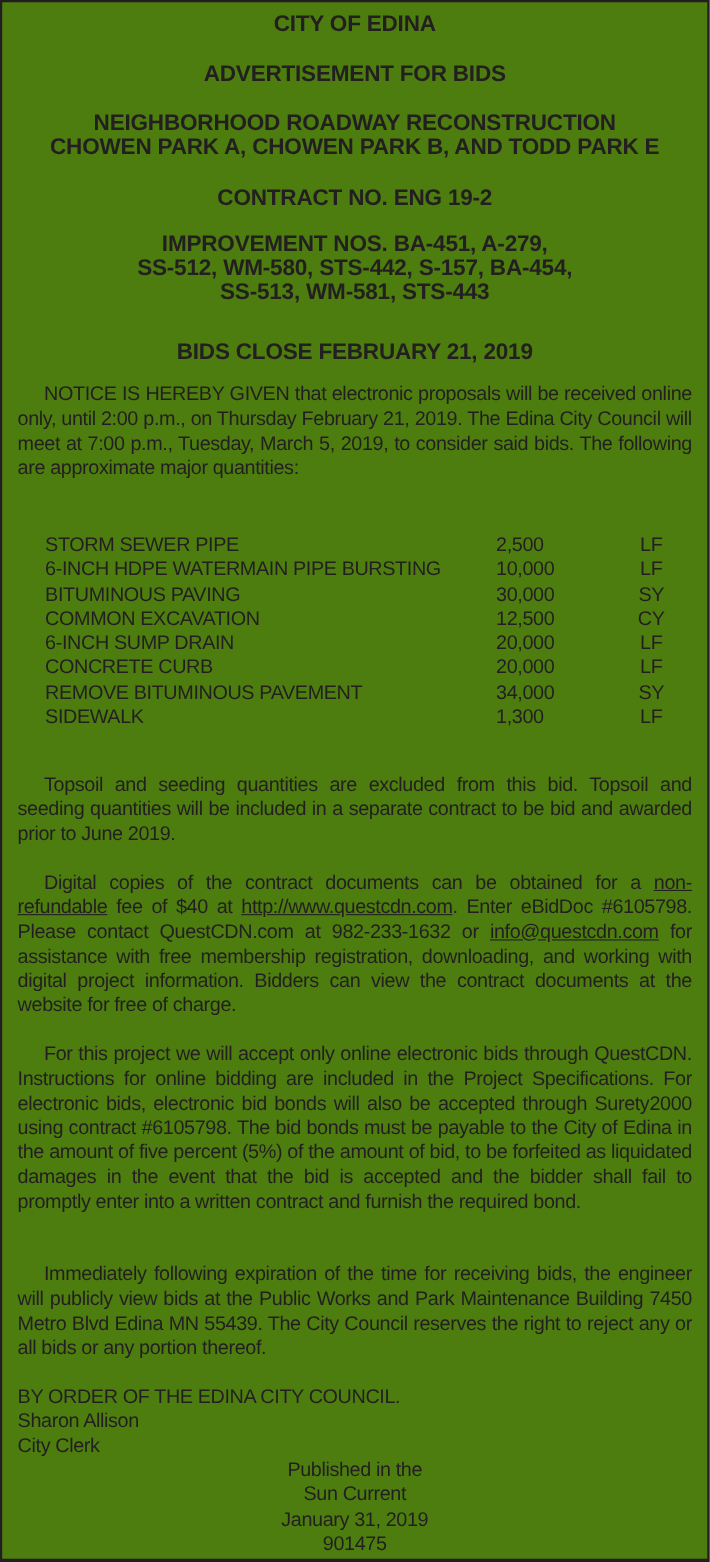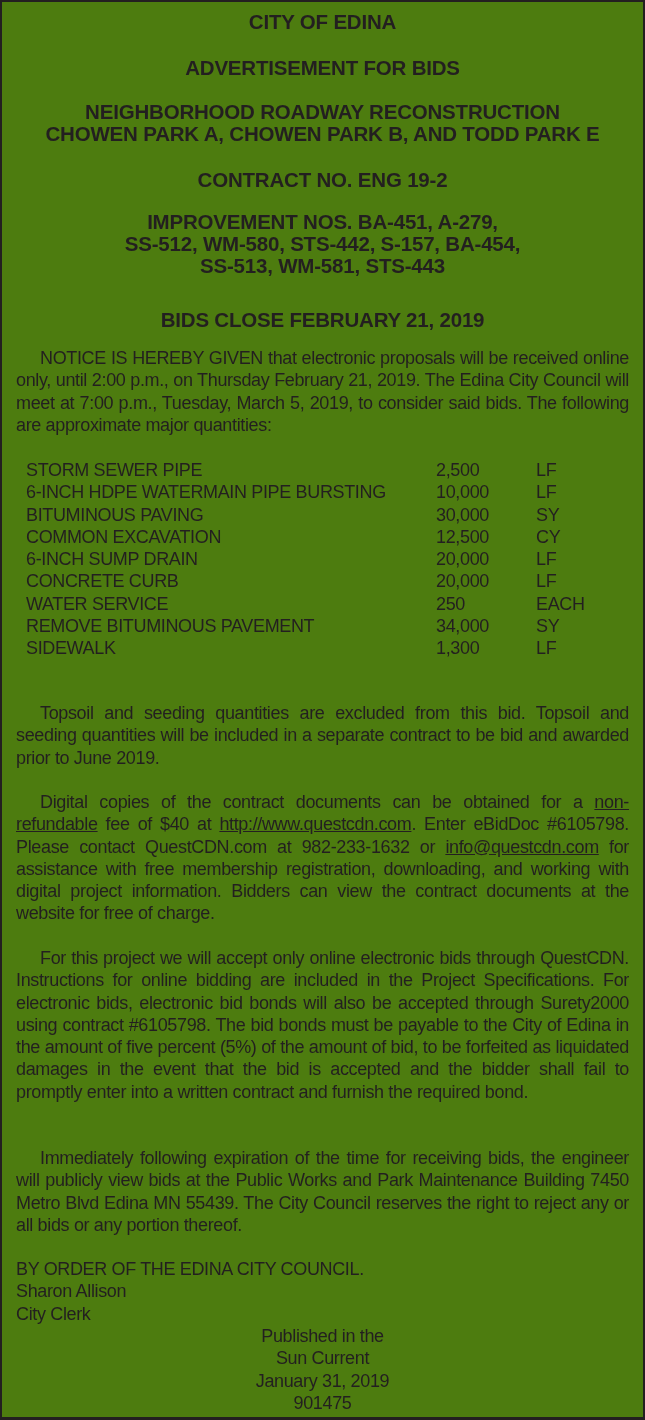--- a/index.html
+++ b/index.html
@@ -26,21 +26,21 @@
   }
   .indent { text-indent: 24px; }
   .ul { text-decoration: underline; }
   table.qty {
     position: absolute; left: 24px; width: 592px;
     border-collapse: collapse; font-size: 18px; letter-spacing: -0.35px;
   }
   table.qty td { padding: 0; height: 22.3px; line-height: 22.3px; white-space: nowrap; }
   td.item { width: 410px; text-align: left; }
   td.amt { width: 100px; text-align: left; }
-  td.unit { text-align: left; }
+  td.unit { text-align: center; }
   .left-line { font-size: 18px; line-height: 22.3px; margin: 0; letter-spacing: -0.35px; }
   .center-line { font-size: 18px; line-height: 22.3px; margin: 0; text-align: center; letter-spacing: -0.35px; }
   .abs { position: absolute; left: 0; right: 0; }
 </style>
 </head>
 <body>
 
 <div class="frame">
   <div class="inner">
 
@@ -64,21 +64,21 @@
     </div>
     <div class="abs" style="top:307px;">
       <p class="h">BIDS CLOSE FEBRUARY 21, 2019</p>
     </div>
 
     <div class="abs" style="top:345px;">
       <p class="body-text indent">NOTICE IS HEREBY GIVEN that electronic proposals will be received online only, until 2:00 p.m., on Thursday February 21, 2019. The Edina City Council will meet at 7:00 p.m., Tuesday, March 5, 2019, to consider said bids.  The following are approximate major quantities:</p>
     </div>
   </div>
 
-  <table class="qty" style="top:457px;">
+  <table class="qty" style="top:482px;margin-left:15px;">
     <tbody id="qty-body">
         <tr>
           <td class="item">STORM SEWER PIPE</td>
           <td class="amt">2,500</td>
           <td class="unit">LF</td>
         </tr>
         <tr>
           <td class="item">6-INCH HDPE WATERMAIN PIPE BURSTING</td>
           <td class="amt">10,000</td>
           <td class="unit">LF</td>
@@ -95,25 +95,20 @@
         </tr>
         <tr>
           <td class="item">6-INCH SUMP DRAIN</td>
           <td class="amt">20,000</td>
           <td class="unit">LF</td>
         </tr>
         <tr>
           <td class="item">CONCRETE CURB</td>
           <td class="amt">20,000</td>
           <td class="unit">LF</td>
-        </tr>
-        <tr>
-          <td class="item">WATER SERVICE</td>
-          <td class="amt">250</td>
-          <td class="unit">EACH</td>
         </tr>
         <tr>
           <td class="item">REMOVE BITUMINOUS PAVEMENT</td>
           <td class="amt">34,000</td>
           <td class="unit">SY</td>
         </tr>
         <tr>
           <td class="item">SIDEWALK</td>
           <td class="amt">1,300</td>
           <td class="unit">LF</td>

